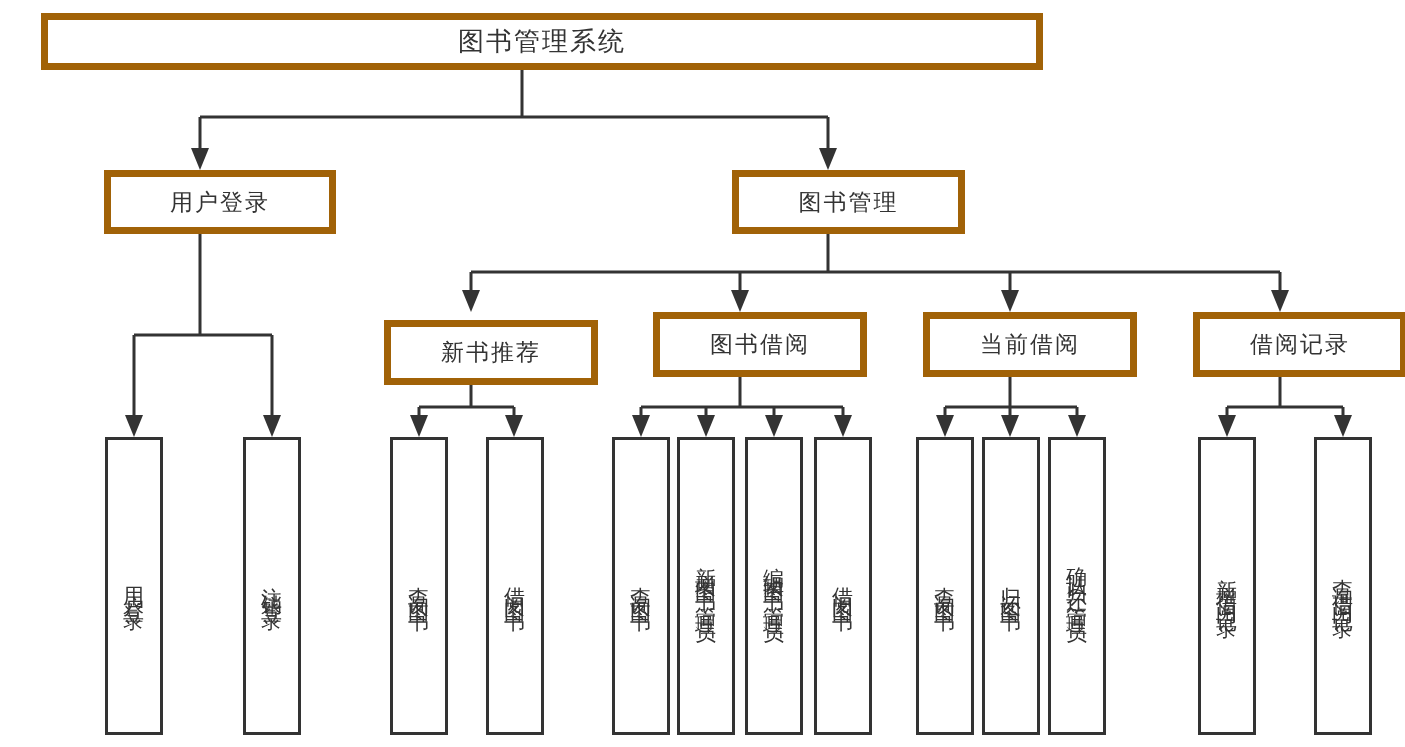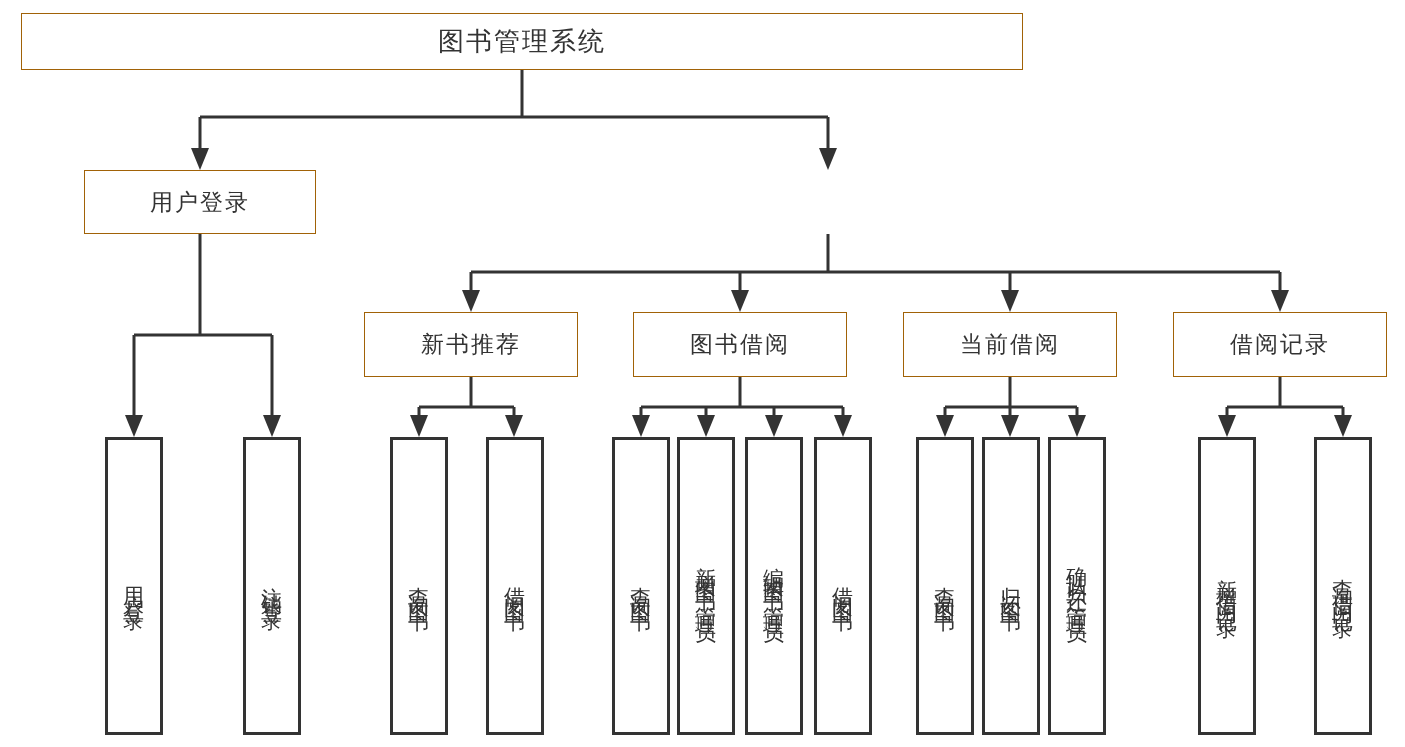--- a/index.html
+++ b/index.html
@@ -13,26 +13,27 @@
     overflow: hidden;
   }
   svg.connectors {
     position: absolute;
     left: 0; top: 0;
     width: 1405px; height: 747px;
   }
   .box {
     position: absolute;
     box-sizing: border-box;
-    border: 1px solid #a16207;
+    border: 7px solid #a16207;
     background: #ffffff;
     display: flex;
     align-items: center;
     justify-content: center;
     text-align: center;
+    margin-left: 20px;
   }
   .box.root   { font-size: 26px; letter-spacing: 2px; }
   .box.branch { font-size: 23px; letter-spacing: 2px; }
   .leaf {
     position: absolute;
     top: 437px;
     width: 58px;
     height: 298px;
     box-sizing: border-box;
     border: 3px solid #333333;
@@ -112,22 +113,25 @@
     </g>
   </svg>
 
   <div class="box root" style="left:21px; top:13px; width:1002px; height:57px;">
     <span>图书管理系统</span>
   </div>
 
   <div class="box branch" style="left:84px; top:170px; width:232px; height:64px;">
     <span>用户登录</span>
   </div>
+  <div class="box branch" style="left:712px; top:170px; width:233px; height:64px;">
+    <span>图书管理</span>
+  </div>
 
-  <div class="box branch" style="left:364px; top:312px; width:214px; height:65px;">
+  <div class="box branch" style="left:364px; top:320px; width:214px; height:65px;">
     <span>新书推荐</span>
   </div>
   <div class="box branch" style="left:903px; top:312px; width:214px; height:65px;">
     <span>当前借阅</span>
   </div>
   <div class="box branch" style="left:633px; top:312px; width:214px; height:65px;">
     <span>图书借阅</span>
   </div>
   <div class="box branch" style="left:1173px; top:312px; width:214px; height:65px;">
     <span>借阅记录</span>

